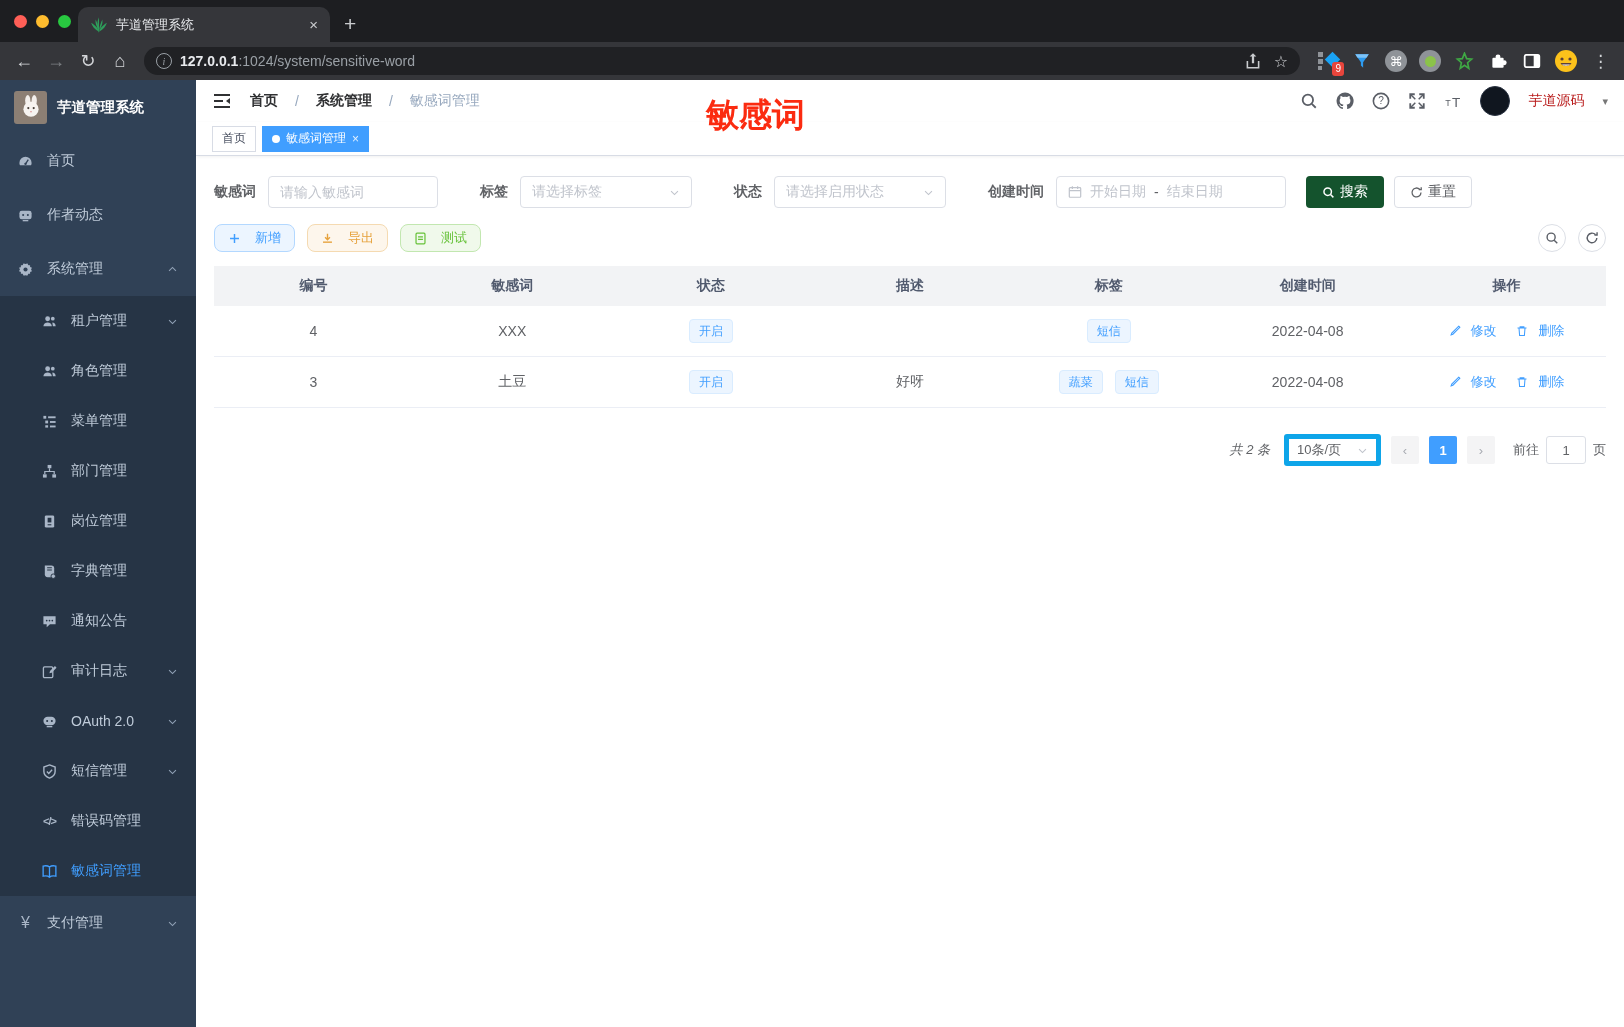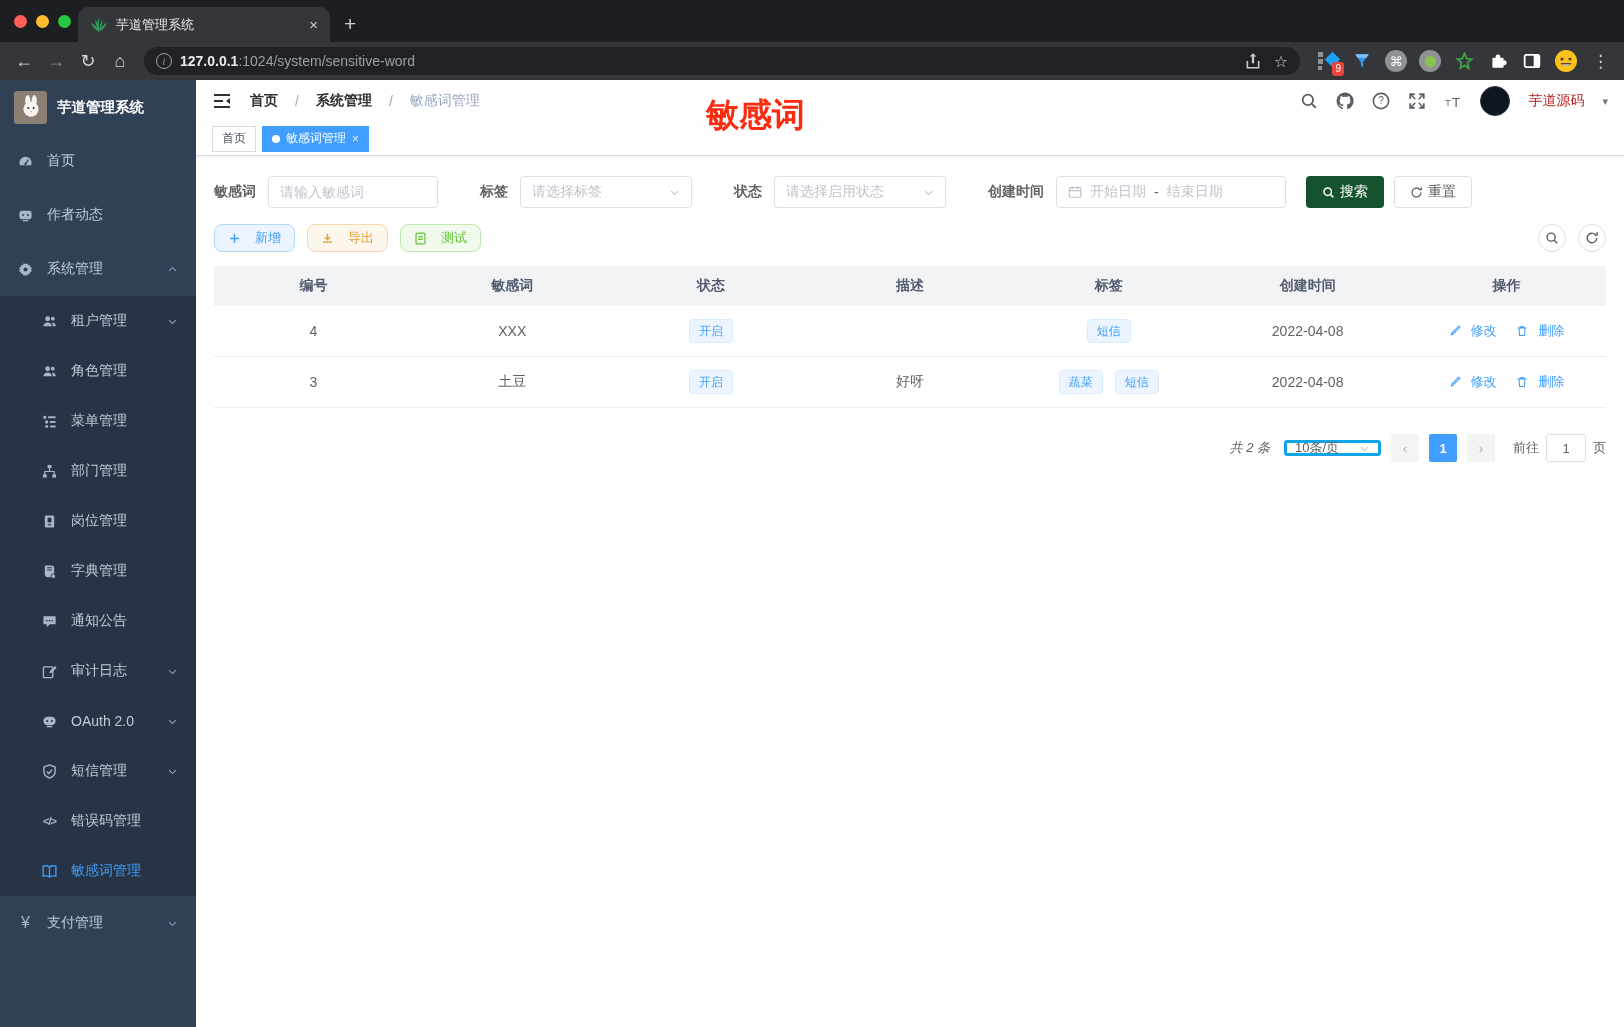--- a/index.html
+++ b/index.html
@@ -104,21 +104,21 @@
   table.grid { width:100%; border-collapse:collapse; font-size:14px; table-layout:fixed; }
   .grid th { background:#f2f3f5; color:#515a6e; font-weight:600; padding:11px 0; text-align:center; }
   .grid td { color:#606266; text-align:center; padding:13px 0; border-bottom:1px solid #ebeef5; }
   .grid tr.hdr th:first-child { border-radius:0; }
   .mini-tag { display:inline-flex; align-items:center; height:24px; padding:0 9px; font-size:12px; background:#ecf5ff; border:1px solid #d9ecff; color:#409eff; border-radius:4px; margin:0 4px; }
   .op-link { color:#409eff; font-size:13px; display:inline-flex; align-items:center; gap:10px; margin:0 8px; cursor:pointer; }
   .op-ic { width:12px; height:12px; }
 
   .pagination { display:flex; align-items:center; justify-content:flex-end; margin-top:26px; gap:10px; font-size:13px; color:#606266; }
   .pg-total { margin-right:4px;font-style:italic; }
-  .pg-size { width:97px; height:16px; border:3px solid #0ea5e9; border-radius:3px; display:flex; align-items:center; justify-content:space-between; padding:0 8px; color:#606266; cursor:pointer; }
+  .pg-size { width:97px; height:32px; border:5px solid #0ea5e9; border-radius:3px; display:flex; align-items:center; justify-content:space-between; padding:0 8px; color:#606266; cursor:pointer; }
   .pg-arrow { width:28px; height:28px; background:#f4f4f5; border-radius:2px; display:flex; align-items:center; justify-content:center; color:#a8abb2; cursor:pointer; }
   .pg-num { width:28px; height:28px; background:#409eff; color:#fff; border-radius:2px; display:flex; align-items:center; justify-content:center; font-weight:600; cursor:pointer; }
   .pg-goto { display:flex; align-items:center; gap:7px; margin-left:8px; }
   .pg-input { width:40px; height:28px; border:1px solid #dcdfe6; border-radius:3px; text-align:center; font-size:13px; color:#606266; outline:none; font-family:inherit; }
 </style>
 </head>
 <body>
 
 <div class="screen">
 

